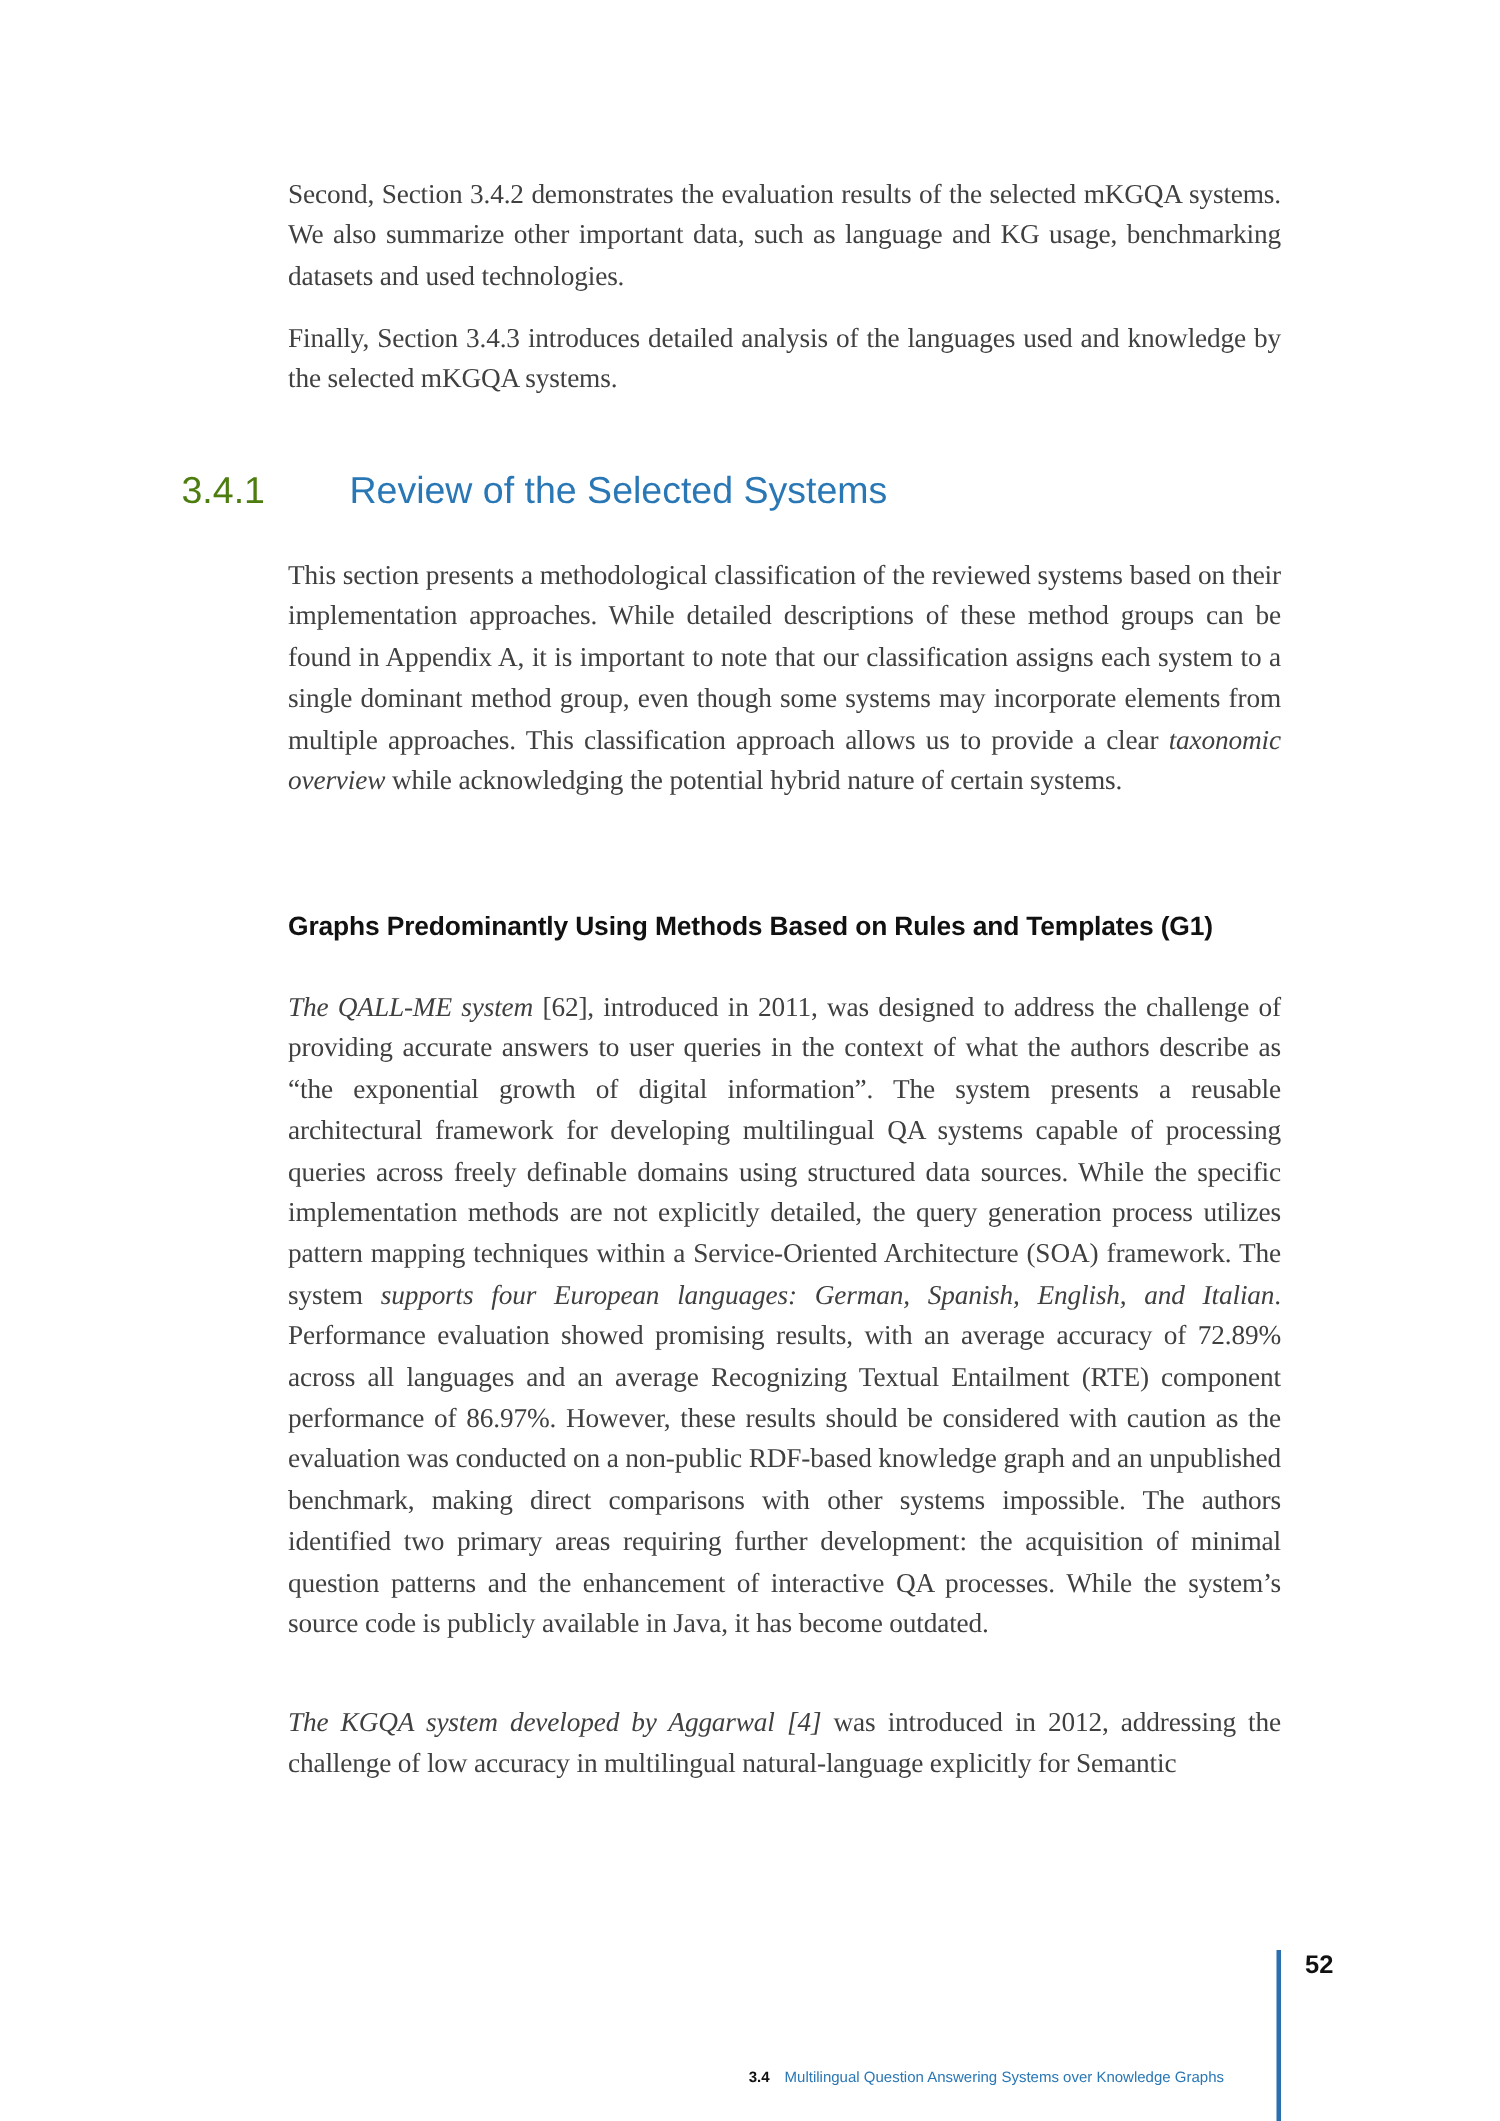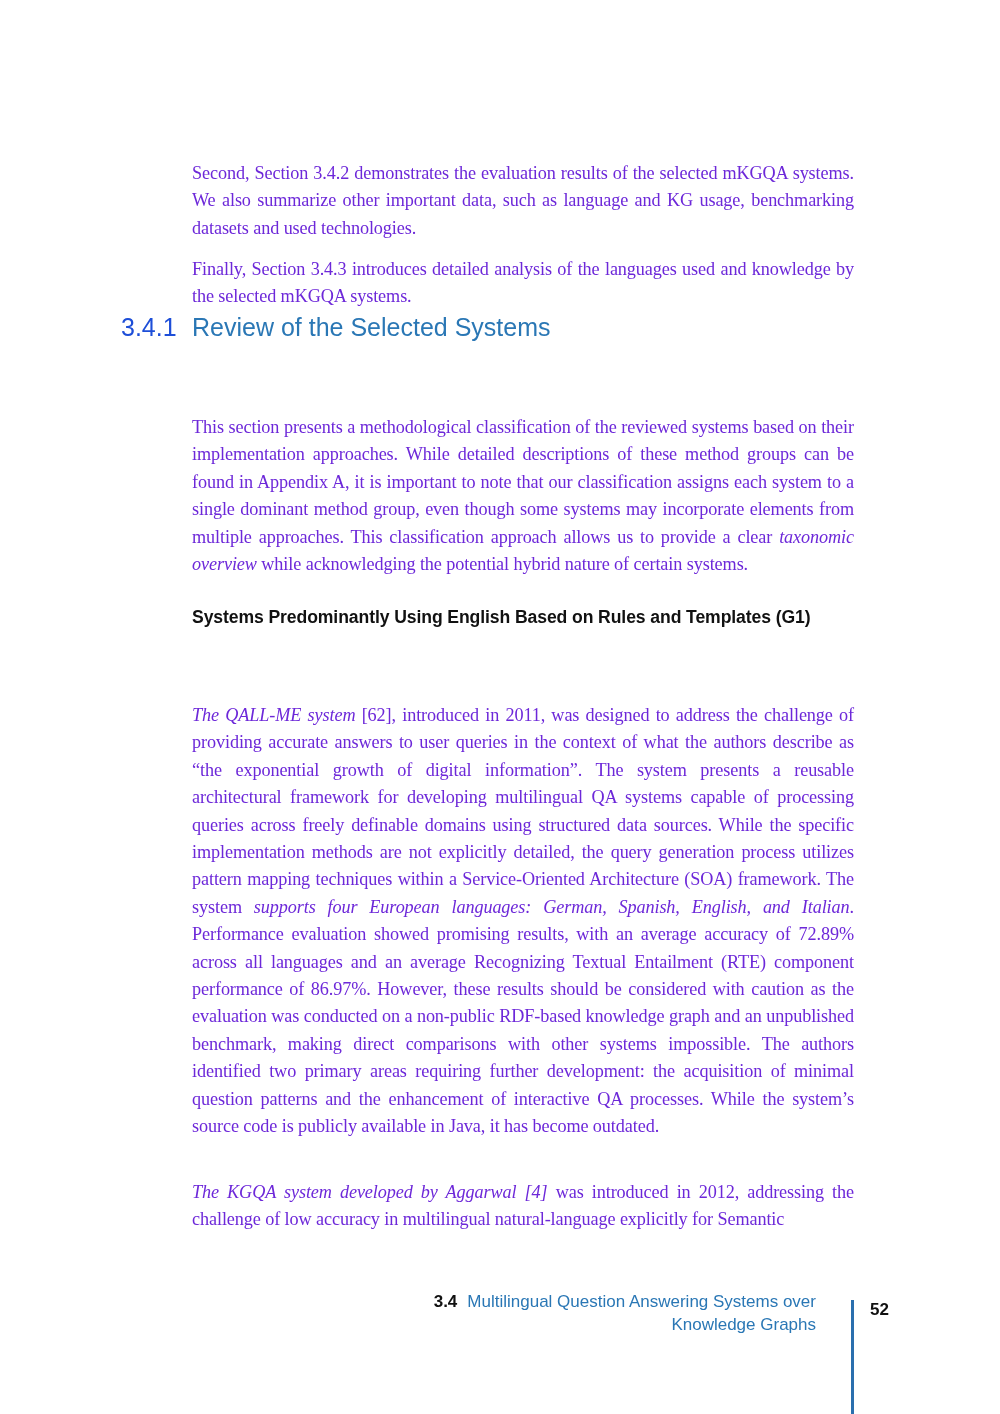--- a/index.html
+++ b/index.html
@@ -15,73 +15,73 @@
       color: #1a1a1a;
     }
     .text-block {
       position: absolute;
       left: 192px;
       width: 662px;
       font-family: "Liberation Serif", "DejaVu Serif", serif;
       font-size: 18.2px;
       line-height: 27.4px;
       text-align: justify;
-      color: #6d28d9;
+      color: #404040;
       letter-spacing: -0.1px;
-      margin-top: 44px;
     }
     .text-block p {
       margin: 0;
     }
     .para1 { top: 116px; }
     .para2 { top: 212px; }
     .para3 { top: 370px; }
     .para4 { top: 658px; }
     .para5 { top: 1135px; }
 
     .section-heading {
       position: absolute;
       left: 121px;
       top: 311px;
       font-family: "Liberation Sans", "DejaVu Sans", sans-serif;
       font-size: 25px;
       line-height: 32px;
       white-space: nowrap;
     }
     .section-number {
-      color: #1d4ed8;
+      color: #4d7c0f;
       display: inline-block;
       width: 71px;
     }
     .section-title {
       color: #2a77b5;
+      margin-left: 41px;
     }
 
     .subsection-heading {
       position: absolute;
       left: 192px;
       top: 605px;
       font-family: "Liberation Sans", "DejaVu Sans", sans-serif;
       font-weight: bold;
       font-size: 17.6px;
       line-height: 24px;
       color: #111111;
       white-space: nowrap;
       letter-spacing: -0.1px;
     }
 
     em { font-style: italic; }
 
     .footer {
       position: absolute;
       left: 380px;
-      top: 1290px;
+      top: 1374px;
       width: 436px;
       font-family: "Liberation Sans", "DejaVu Sans", sans-serif;
-      font-size: 17px;
+      font-size: 10px;
       line-height: 23px;
       text-align: right;
     }
     .footer-section-num {
       color: #111111;
       font-weight: bold;
       margin-right: 10px;
     }
     .footer-title {
       color: #2a77b5;
@@ -117,21 +117,21 @@
 </div>
 
 <div class="section-heading">
   <span class="section-number">3.4.1</span><span class="section-title">Review of the Selected Systems</span>
 </div>
 
 <div class="text-block para3">
   <p><span>This section presents a methodological classification of the reviewed systems based on their implementation approaches. While detailed descriptions of these method groups can be found in Appendix A, it is important to note that our classification assigns each system to a single dominant method group, even though some systems may incorporate elements from multiple approaches. This classification approach allows us to provide a clear </span><em>taxonomic overview</em><span> while acknowledging the potential hybrid nature of certain systems.</span></p>
 </div>
 
-<div class="subsection-heading">Systems Predominantly Using English Based on Rules and Templates (G1)</div>
+<div class="subsection-heading">Graphs Predominantly Using Methods Based on Rules and Templates (G1)</div>
 
 <div class="text-block para4">
   <p><em>The QALL-ME system</em><span> [62], introduced in 2011, was designed to address the challenge of providing accurate answers to user queries in the context of what the authors describe as “the exponential growth of digital information”. The system presents a reusable architectural framework for developing multilingual QA systems capable of processing queries across freely definable domains using structured data sources. While the specific implementation methods are not explicitly detailed, the query generation process utilizes pattern mapping techniques within a Service-Oriented Architecture (SOA) framework. The system </span><em>supports four European languages: German, Spanish, English, and Italian</em><span>. Performance evaluation showed promising results, with an average accuracy of 72.89% across all languages and an average Recognizing Textual Entailment (RTE) component performance of 86.97%. However, these results should be considered with caution as the evaluation was conducted on a non-public RDF-based knowledge graph and an unpublished benchmark, making direct comparisons with other systems impossible. The authors identified two primary areas requiring further development: the acquisition of minimal question patterns and the enhancement of interactive QA processes. While the system’s source code is publicly available in Java, it has become outdated.</span></p>
 </div>
 
 <div class="text-block para5">
   <p><em>The KGQA system developed by Aggarwal [4]</em><span> was introduced in 2012, addressing the challenge of low accuracy in multilingual natural-language explicitly for Semantic</span></p>
 </div>
 
 <div class="footer">

